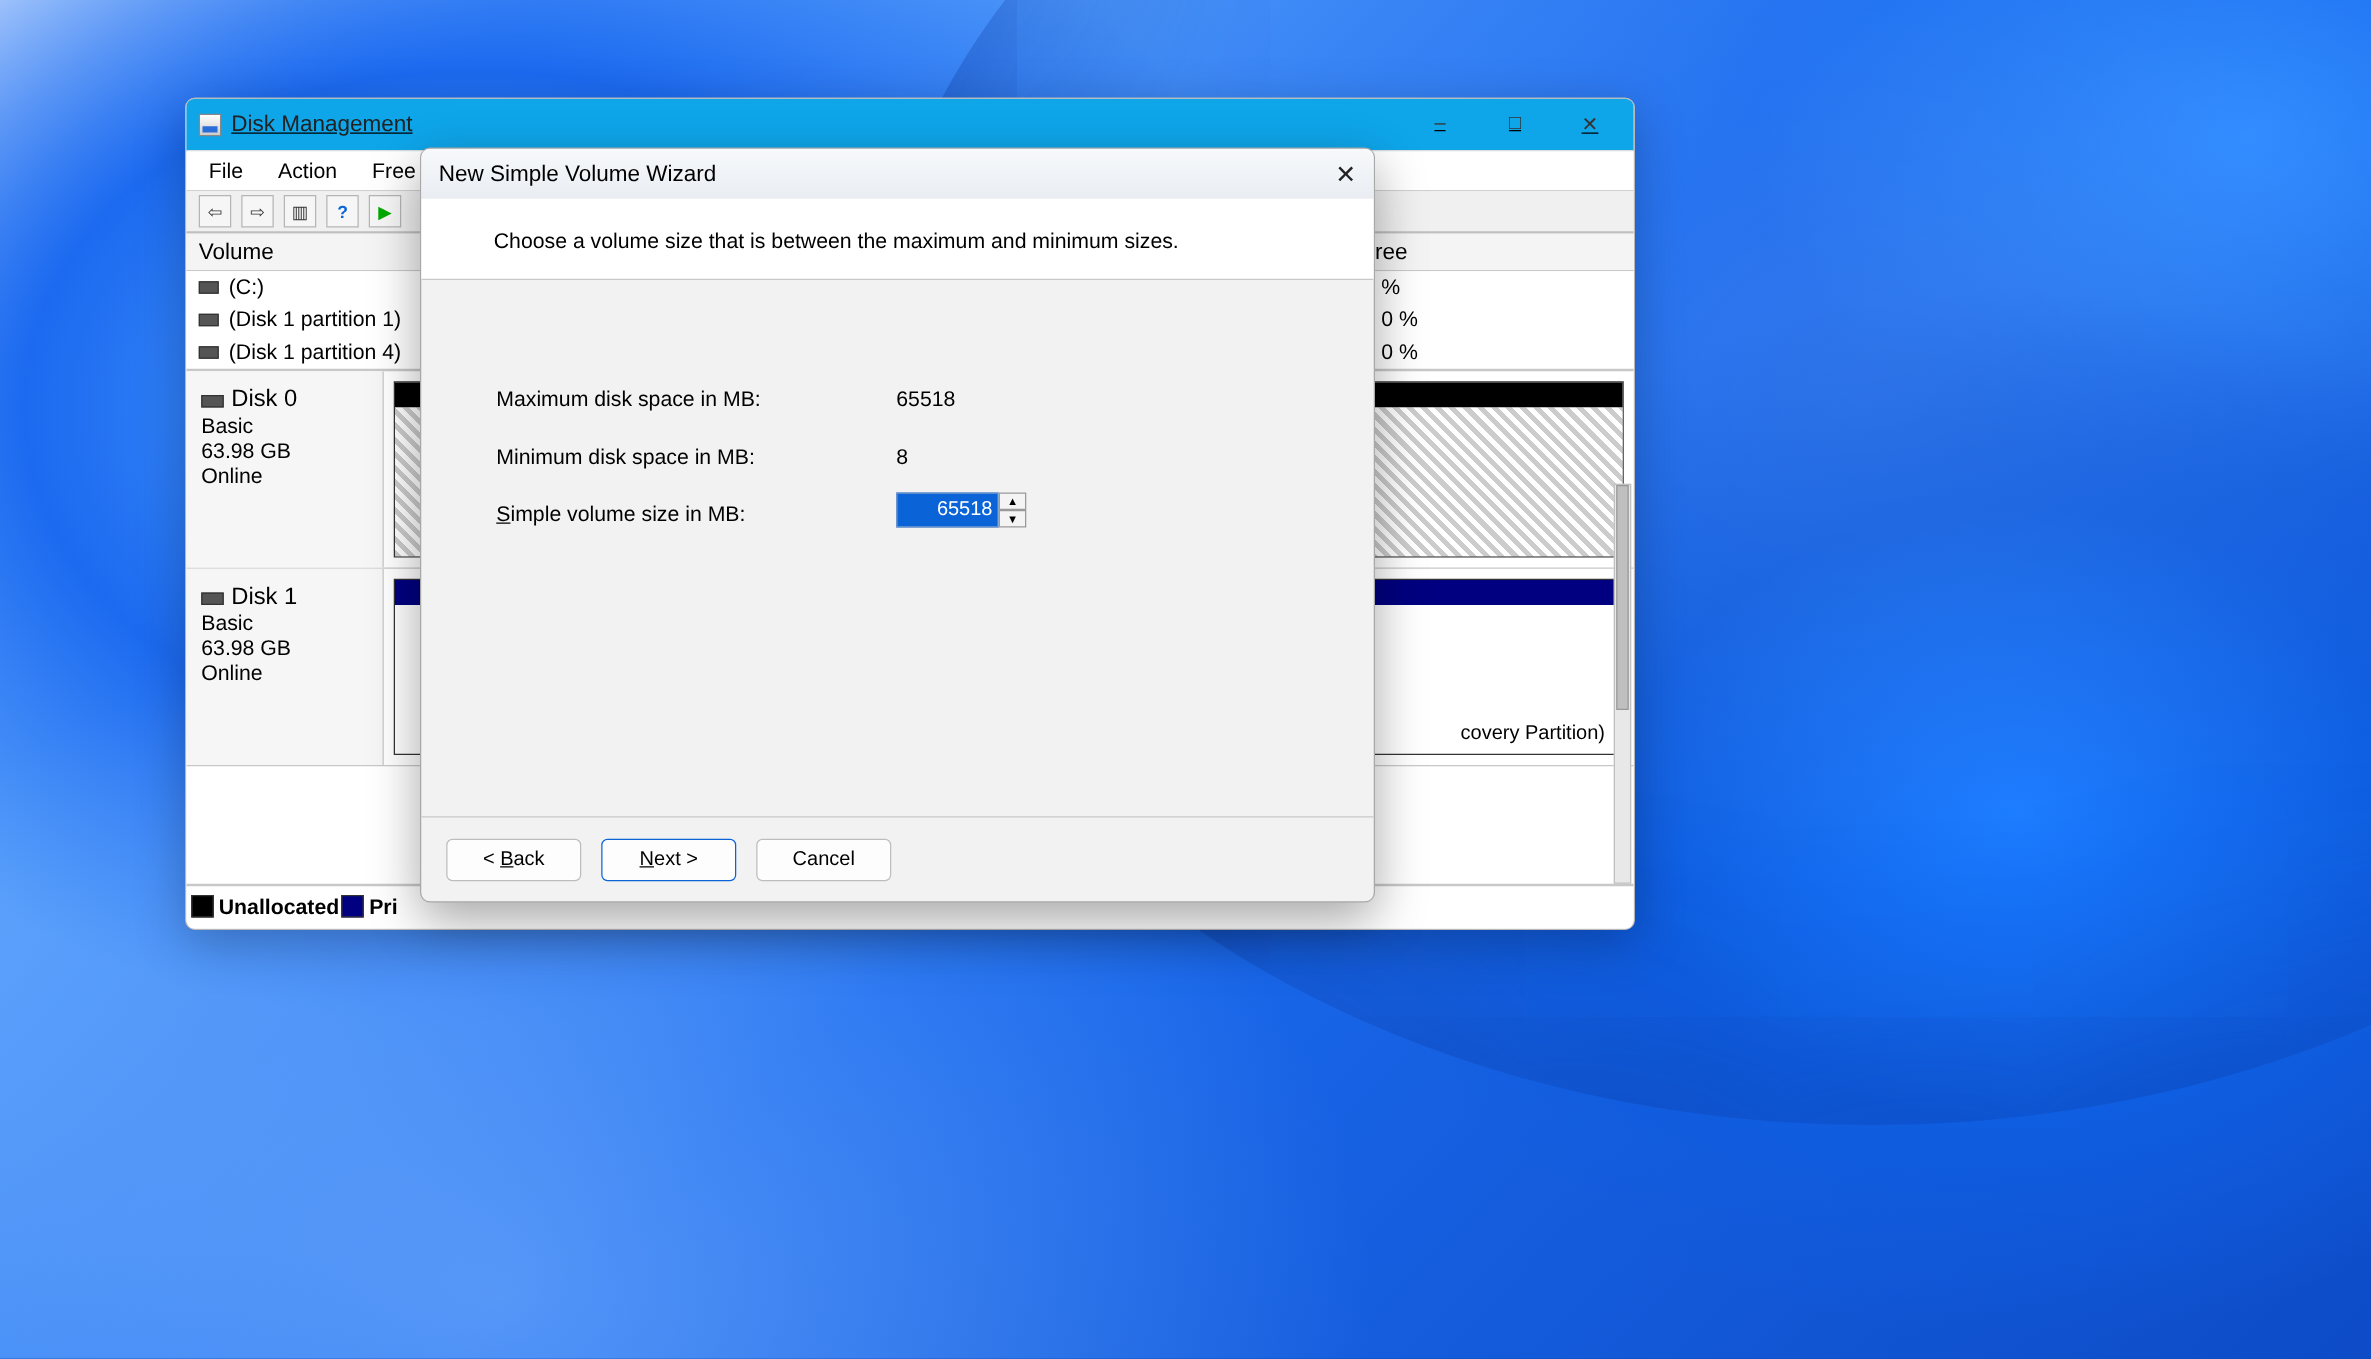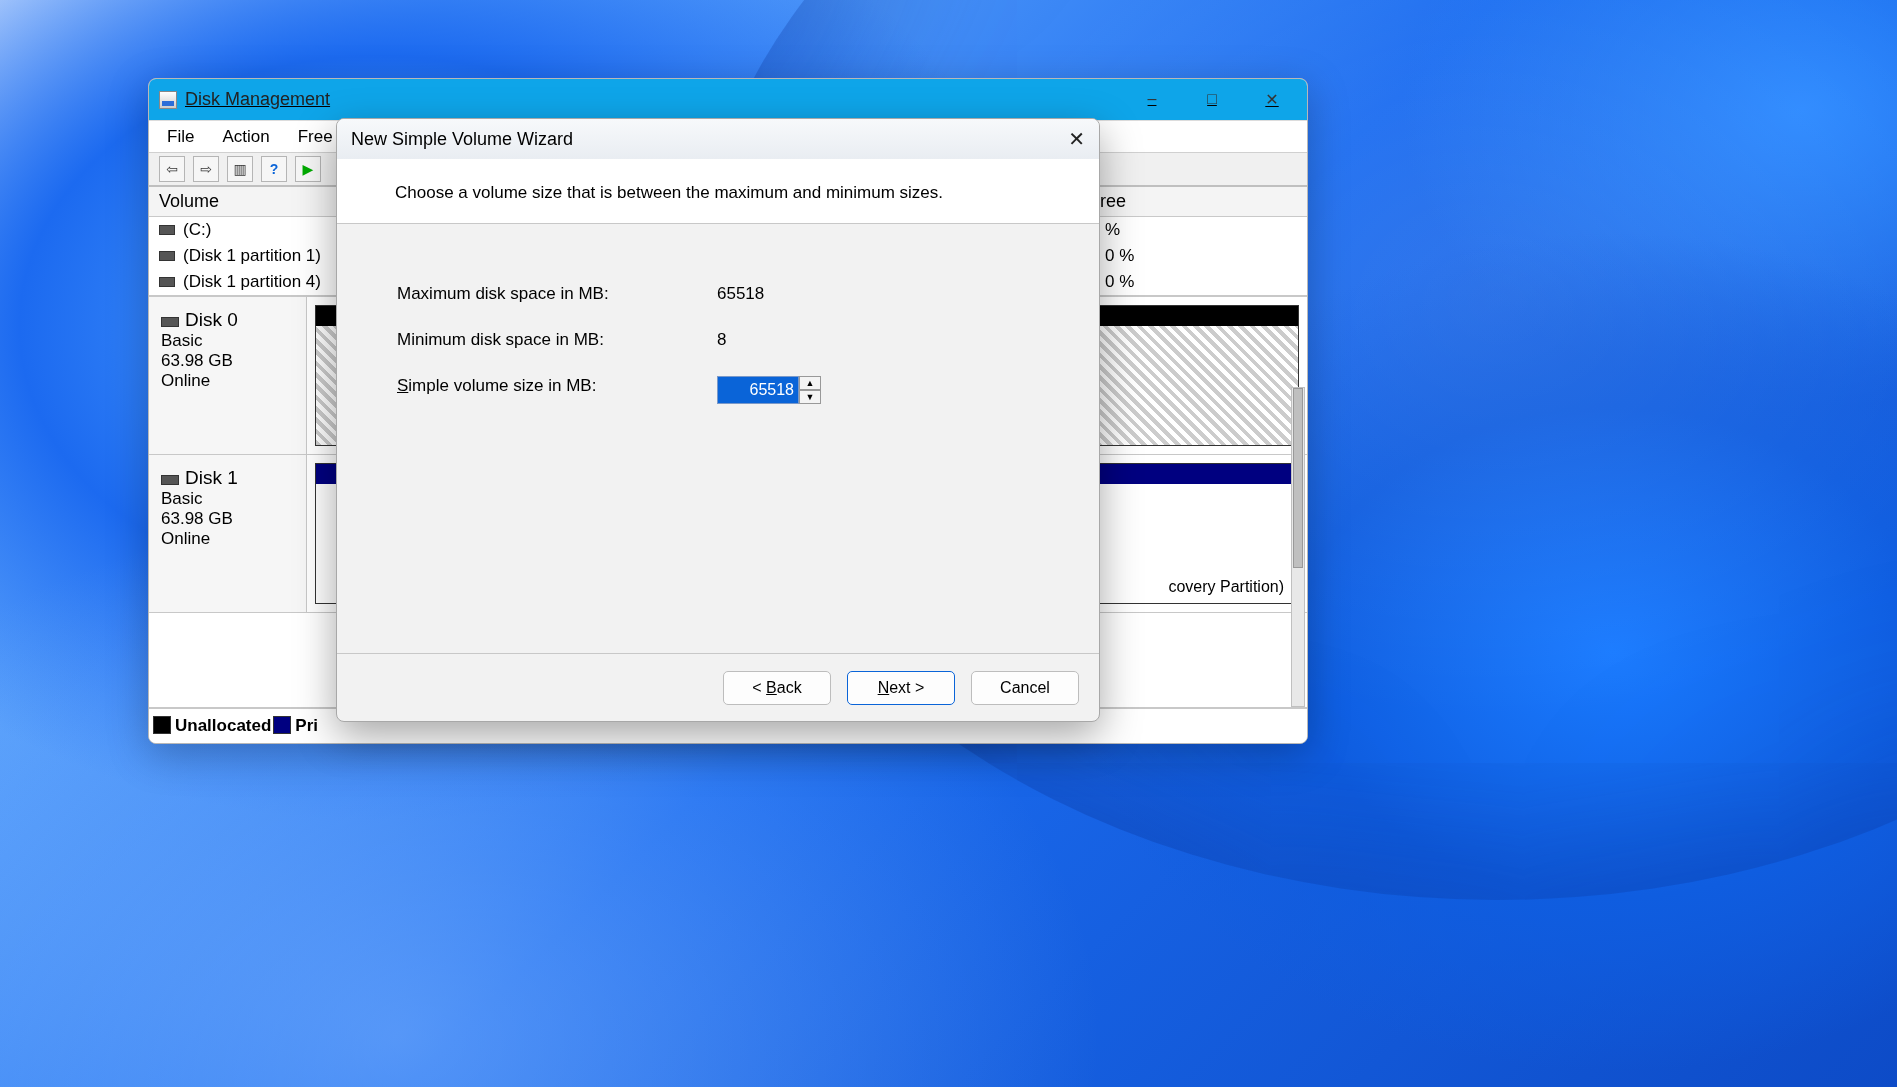--- a/index.html
+++ b/index.html
@@ -174,38 +174,38 @@
     padding:24px 28px 20px 28px;
     border-bottom:1px solid #c8c8c8;
   }
   .wiz-head .h1 { font-weight:bold; font-size:19px; margin-bottom:6px;}
   .wiz-head .h2 { font-size:17px; padding-left:30px;}
   .wiz-body {
     flex:1;
     padding:60px 60px 20px 60px;
     font-size:17px;
   }
-  .fld-row { display:flex; align-items:flex-start; height:46px;}
+  .fld-row { display:flex; align-items:flex-end; height:46px;}
   .fld-row .lbl { width:320px;}
   .fld-row .val { }
   .spin-wrap { display:flex; }
   .spin-input {
     width:82px; height:28px;
     border:1px solid #7a99c9;
     font-size:16px; text-align:right; padding-right:4px;
     color:#fff; background:#0a64d8;
   }
   .spin-btns { width:22px; display:flex; flex-direction:column;}
   .spin-btns button {
     flex:1; border:1px solid #999; background:#f4f4f4; font-size:9px; line-height:1; padding:0;
   }
   .wiz-foot {
     height:68px;
     border-top:1px solid #c8c8c8;
-    display:flex; align-items:center; justify-content:flex-end;
+    display:flex; align-items:center; justify-content:flex-start;
     gap:16px; padding:0 20px;
   }
   .wiz-foot button {
     width:108px; height:34px;
     background:#fdfdfd;
     border:1px solid #bdbdbd;
     border-radius:5px;
     font-size:16px;
   }
   .wiz-foot button.primary {

